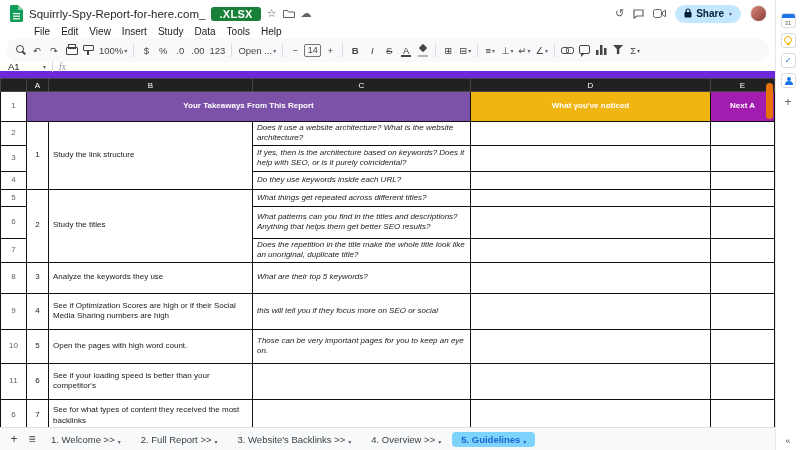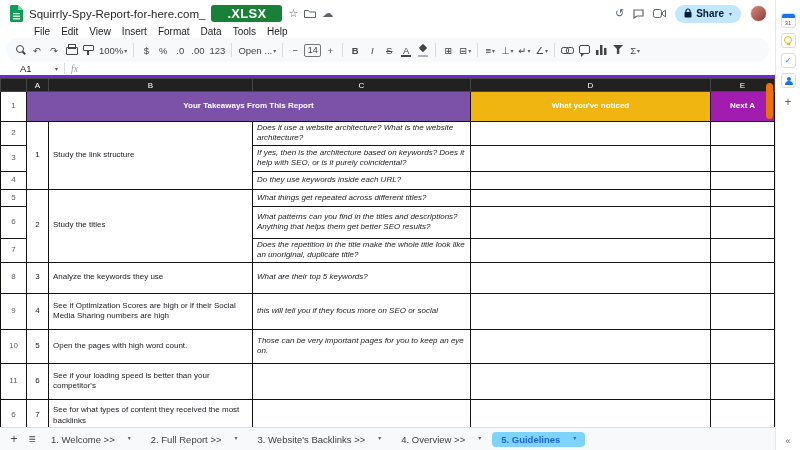--- a/index.html
+++ b/index.html
@@ -5,21 +5,21 @@
   * { margin:0; padding:0; box-sizing:border-box; }
   html,body { width:800px; height:450px; overflow:hidden; }
   body { font-family:"Liberation Sans","DejaVu Sans",sans-serif; background:#fff; color:#202124; }
 
   .app { width:800px; height:450px; display:flex; overflow:hidden; background:#fff; }
   .main { flex:1; min-width:0; display:flex; flex-direction:column; }
 
   
   .topbar { height:24px; display:flex; align-items:center; gap:6px; padding:3px 6px 0 10px; }
   .doc-title { font-size:11.5px; color:#1f1f1f; white-space:nowrap; }
-  .badge { color:#fff; font-size:13px; font-weight:700; padding:1px 16px; border-radius:3px; letter-spacing:.3px; }
+  .badge { color:#fff; font-size:11px; font-weight:700; padding:1px 8px; border-radius:3px; letter-spacing:.3px; }
   .tb-ic { color:#5f6368; font-size:11px; line-height:1; display:inline-flex; align-items:center; }
   .topbar-right { margin-left:auto; display:flex; align-items:center; gap:9px; padding-right:2px; }
   .share { display:flex; align-items:center; gap:4px; background:#c2e7ff; border-radius:10px; height:18px; padding:0 9px; color:#001d35; font-size:10px; font-weight:700; }
   .share .caret { font-size:6px; }
   .avatar { width:17px; height:17px; border-radius:50%; background:linear-gradient(135deg,#d98a7a,#8a3b3b); border:1.5px solid #e8eaed; }
 
   
   .menubar { height:14px; display:flex; align-items:center; gap:11px; padding-left:34px; }
   .menubar span { font-size:10px; color:#202124; }
 
@@ -47,21 +47,21 @@
   .i-comment::before { content:""; position:absolute; left:3px; top:4px; width:9px; height:7px; border:1.2px solid #444; border-radius:2px; }
   .i-comment::after { content:""; position:absolute; left:5px; top:12px; width:0; height:0; border-left:4px solid #444; border-bottom:4px solid transparent; }
   .i-chart::before { content:""; position:absolute; left:3px; top:4px; width:11px; height:10px;
     background:linear-gradient(#444,#444) 0 100%/2.5px 5px no-repeat,
                linear-gradient(#444,#444) 4px 100%/2.5px 10px no-repeat,
                linear-gradient(#444,#444) 8px 100%/2.5px 7px no-repeat; }
   .i-filter::before { content:""; position:absolute; left:3px; top:4px; width:10px; height:9px; background:#444;
     clip-path:polygon(0 0,100% 0,62% 45%,62% 100%,38% 100%,38% 45%); }
 
   
-  .formulabar { height:16px; display:flex; align-items:center; gap:6px; padding-left:20px; border-bottom:3px solid #6d28d9; }
+  .formulabar { height:16px; display:flex; align-items:center; gap:6px; padding-left:8px; border-bottom:7px solid #6d28d9; }
   .namebox { width:38px; display:flex; align-items:center; justify-content:space-between; font-size:9.5px; color:#202124; }
   .fdiv { width:1px; height:11px; background:#dadce0; }
   .fx { font-size:9.5px; font-style:italic; color:#9aa0a6; font-family:"Liberation Serif","DejaVu Serif",serif; }
   .finput { flex:1; height:100%; }
 
   
   .grid-wrap { flex:1; position:relative; overflow:hidden; background:#fff; }
   table.sheet { width:100%; table-layout:fixed; border-collapse:collapse; }
   .c-rn{width:26px} .c-a{width:22px} .c-b{width:204px} .c-c{width:218px} .c-d{width:240px}
   table.sheet th { background:#212121; color:#fff; font-weight:400; font-size:8px; height:13px; border:1px solid #454545; }
@@ -74,21 +74,21 @@
   td.hdrY { color:#fff; font-weight:700; font-size:10px; text-align:center; }
   td.hdrG { color:#fff; font-weight:700; font-size:10px; text-align:center; white-space:nowrap; }
   tr.r1{height:30px} tr.r2{height:22px} tr.r3{height:26px} tr.r4{height:18px}
   tr.r5{height:17px} tr.r6{height:32px} tr.r7{height:20px} tr.r8{height:31px}
   tr.r9{height:36px} tr.r10{height:34px} tr.r11{height:36px} tr.r12{height:33px}
   .vthumb { position:absolute; top:5px; right:2px; width:7px; height:36px; border-radius:4px; }
 
   
   .tabbar { height:23px; display:flex; align-items:center; gap:2px; padding:0 6px; background:#f8f9fa; border-top:1px solid #e0e0e0; }
   .tbb { color:#444; font-size:12px; width:16px; text-align:center; }
-  .tab { display:flex; align-items:flex-start; gap:12px; padding:2px 9px; font-size:9.5px; color:#3c4043; border-radius:4px; white-space:nowrap; }
+  .tab { display:flex; align-items:flex-end; gap:2px; padding:2px 9px; font-size:9.5px; color:#3c4043; border-radius:4px; white-space:nowrap; }
   .tab.active { background:#7dd3fc; color:#1a67d2; font-weight:700; }
   .tab.active .caret { color:#1a67d2; }
 
   
   .rail { position:relative; width:25px; background:#fff; border-left:1px solid #e7e7e7; padding-top:8px; flex:none; }
   .ri { width:15px; height:15px; border-radius:3px; margin:5px auto; display:flex; align-items:center; justify-content:center; position:relative; }
   .cal { background:#fff; border:1px solid #dadce0; }
   .cal::before { content:""; position:absolute; top:0; left:0; right:0; height:4px; background:#1a73e8; border-radius:2px 2px 0 0; }
   .cal::after { content:"31"; font-size:6px; color:#5f6368; margin-top:4px; }
   .keep { background:#fff; border:1px solid #dadce0; }
@@ -151,21 +151,21 @@
         </div>
         <div class="avatar"></div>
       </div>
     </div>
 
     <div class="menubar">
       <span>File</span>
       <span>Edit</span>
       <span>View</span>
       <span>Insert</span>
-      <span>Format</span>
+      <span>Study</span>
       <span>Data</span>
       <span>Tools</span>
       <span>Help</span>
     </div>
 
     <div class="toolbar">
       <div class="toolbar-items">
           <span class="tbtn i-search"></span>
           <span class="tbtn">
             <span>↶</span>

